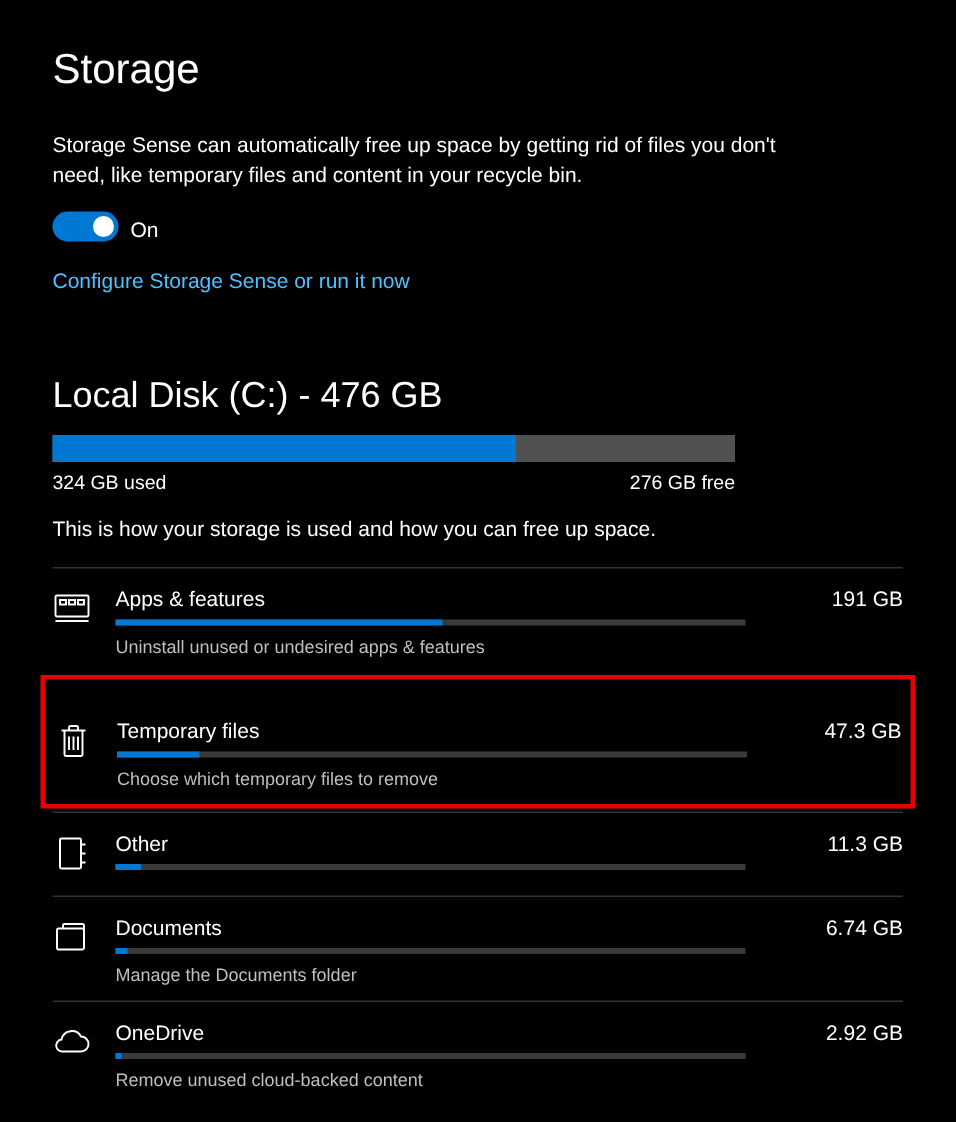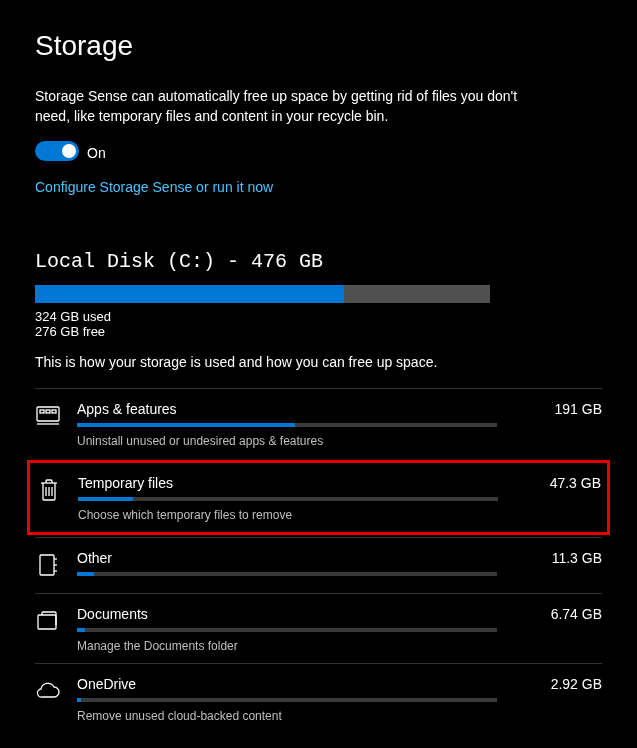--- a/index.html
+++ b/index.html
@@ -57,59 +57,57 @@
     }
     .link {
       color: #4cc2ff;
       font-size: 14px;
       cursor: pointer;
     }
     .section-gap {
       height: 55px;
     }
     .disk-title {
-      font-size: 20px;
+      font-size: 24px;
       font-weight: 300;
       margin-bottom: 12px;
-      font-family: Liberation Mono, monospace;
     }
     .disk-bar-wrap {
       margin-bottom: 6px;
     }
     .disk-bar {
       display: flex;
       height: 18px;
       width: 455px;
       background: #505050;
     }
     .disk-bar .used {
       background: #0078d4;
     }
     .disk-stats {
       display: flex;
       justify-content: space-between;
       width: 455px;
       font-size: 13px;
       margin-bottom: 15px;
-      flex-direction: column;
     }
     .hint {
       font-size: 14px;
       margin-bottom: 18px;
     }
     .cat-row {
       display: flex;
       gap: 16px;
       padding: 12px 0 10px 0;
       border-top: 1px solid #333;
       cursor: pointer;
     }
     .cat-row.highlight {
       border: 3px solid #e60000;
-      padding: 12px 6px 10px 6px;
+      padding: 26px 6px 10px 6px;
       margin: 2px -8px;
     }
     .cat-icon {
       width: 26px;
       height: 26px;
       display: flex;
       align-items: center;
       justify-content: center;
       flex-shrink: 0;
       margin-top: 2px;

